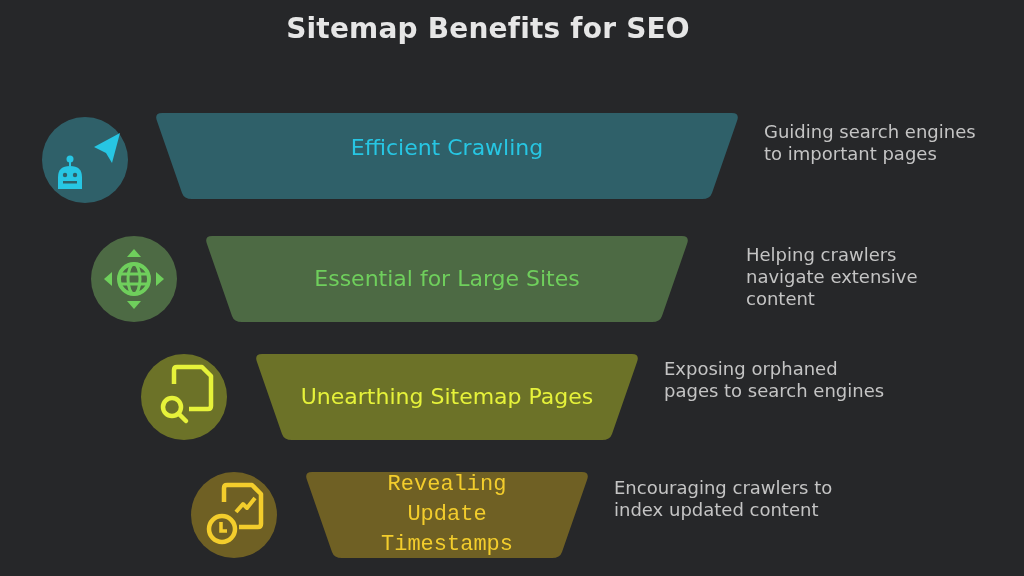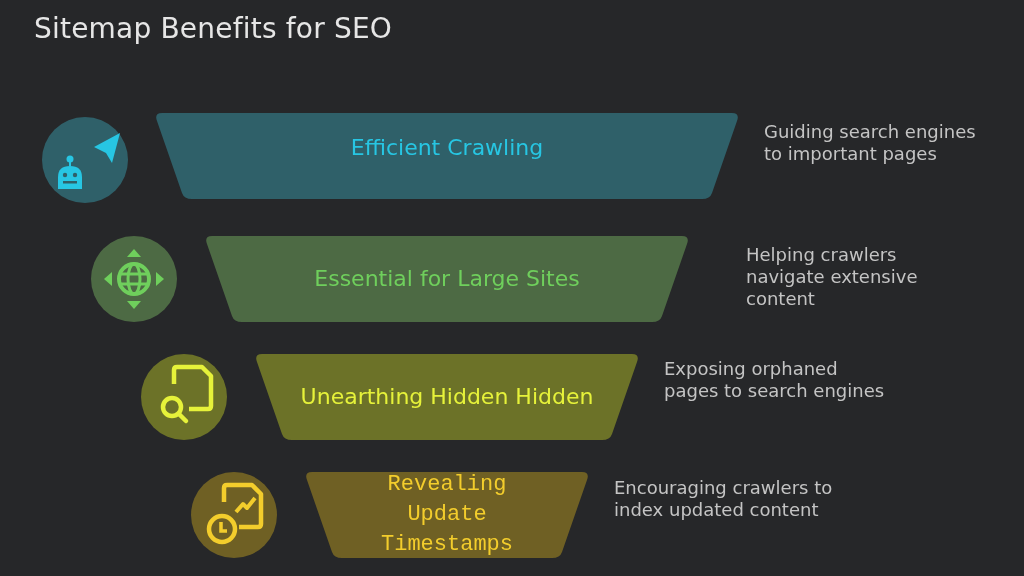--- a/index.html
+++ b/index.html
@@ -4,23 +4,22 @@
 <style>
   html, body { margin: 0; padding: 0; }
   body {
     width: 1024px; height: 576px; overflow: hidden;
     background: #262729;
     font-family: "DejaVu Sans", sans-serif;
     position: relative;
   }
   .title {
     position: absolute; left: 0; top: 12px; width: 976px;
-    color: #e6e6e6; font-size: 28px; font-weight: 400;
+    text-align: center; color: #e6e6e6; font-size: 28px; font-weight: 700;
     letter-spacing: 0.2px;
-    margin-left: 34px;
   }
   .icon-circle {
     position: absolute; width: 86px; height: 86px; border-radius: 50%;
   }
   .icon-circle svg { position: absolute; left: 0; top: 0; }
   .band { position: absolute; }
   .band svg { position: absolute; left: 0; top: 0; }
   .band-label {
     position: absolute; left: 0; top: 0; width: 100%; height: 100%;
     display: flex; align-items: center; justify-content: center;
@@ -82,21 +81,21 @@
   <svg width="86" height="86" viewBox="0 0 86 86">
     <path d="M33,30 L33,16 Q33,13 36,13 L61,13 L70,22 L70,52 Q70,55 67,55 L48,55" fill="none" stroke="#e6f23a" stroke-width="4.5" stroke-linejoin="round"></path>
     <circle cx="31" cy="53" r="9" fill="none" stroke="#e6f23a" stroke-width="4.5"></circle>
     <line x1="38" y1="60" x2="45" y2="67" stroke="#e6f23a" stroke-width="4.5" stroke-linecap="round"></line>
   </svg>
 </div>
 <div class="band" style="left:254px;top:354px;width:386px;height:86px;">
   <svg width="386" height="86" viewBox="0 0 386 86">
     <path d="M8,0 L378,0 Q386,0 383,8 L358,80 Q356,86 348,86 L38,86 Q30,86 28,80 L3,8 Q0,0 8,0 Z" fill="#6c7228"></path>
   </svg>
-  <div class="band-label" style="color:#e6f23a;">Unearthing Hidden Hidden</div>
+  <div class="band-label" style="color:#e6f23a;">Unearthing Sitemap Pages</div>
 </div>
 <div class="desc" style="left:664px;top:358px;">Exposing orphaned
 pages to search engines</div>
 
 <div class="icon-circle" style="left:191px;top:472px;background:#6f6024;">
   <svg width="86" height="86" viewBox="0 0 86 86">
     <path d="M33,30 L33,16 Q33,13 36,13 L61,13 L70,22 L70,52 Q70,55 67,55 L48,55" fill="none" stroke="#f3cd2c" stroke-width="4.5" stroke-linejoin="round"></path>
     <polyline points="45,40 52,32 56,36 64,26" fill="none" stroke="#f3cd2c" stroke-width="4" stroke-linejoin="round"></polyline>
     <circle cx="31" cy="57" r="13" fill="#6f6024" stroke="#f3cd2c" stroke-width="4.5"></circle>
     <polyline points="30,50 30,59 36,59" fill="none" stroke="#f3cd2c" stroke-width="3.5"></polyline>

